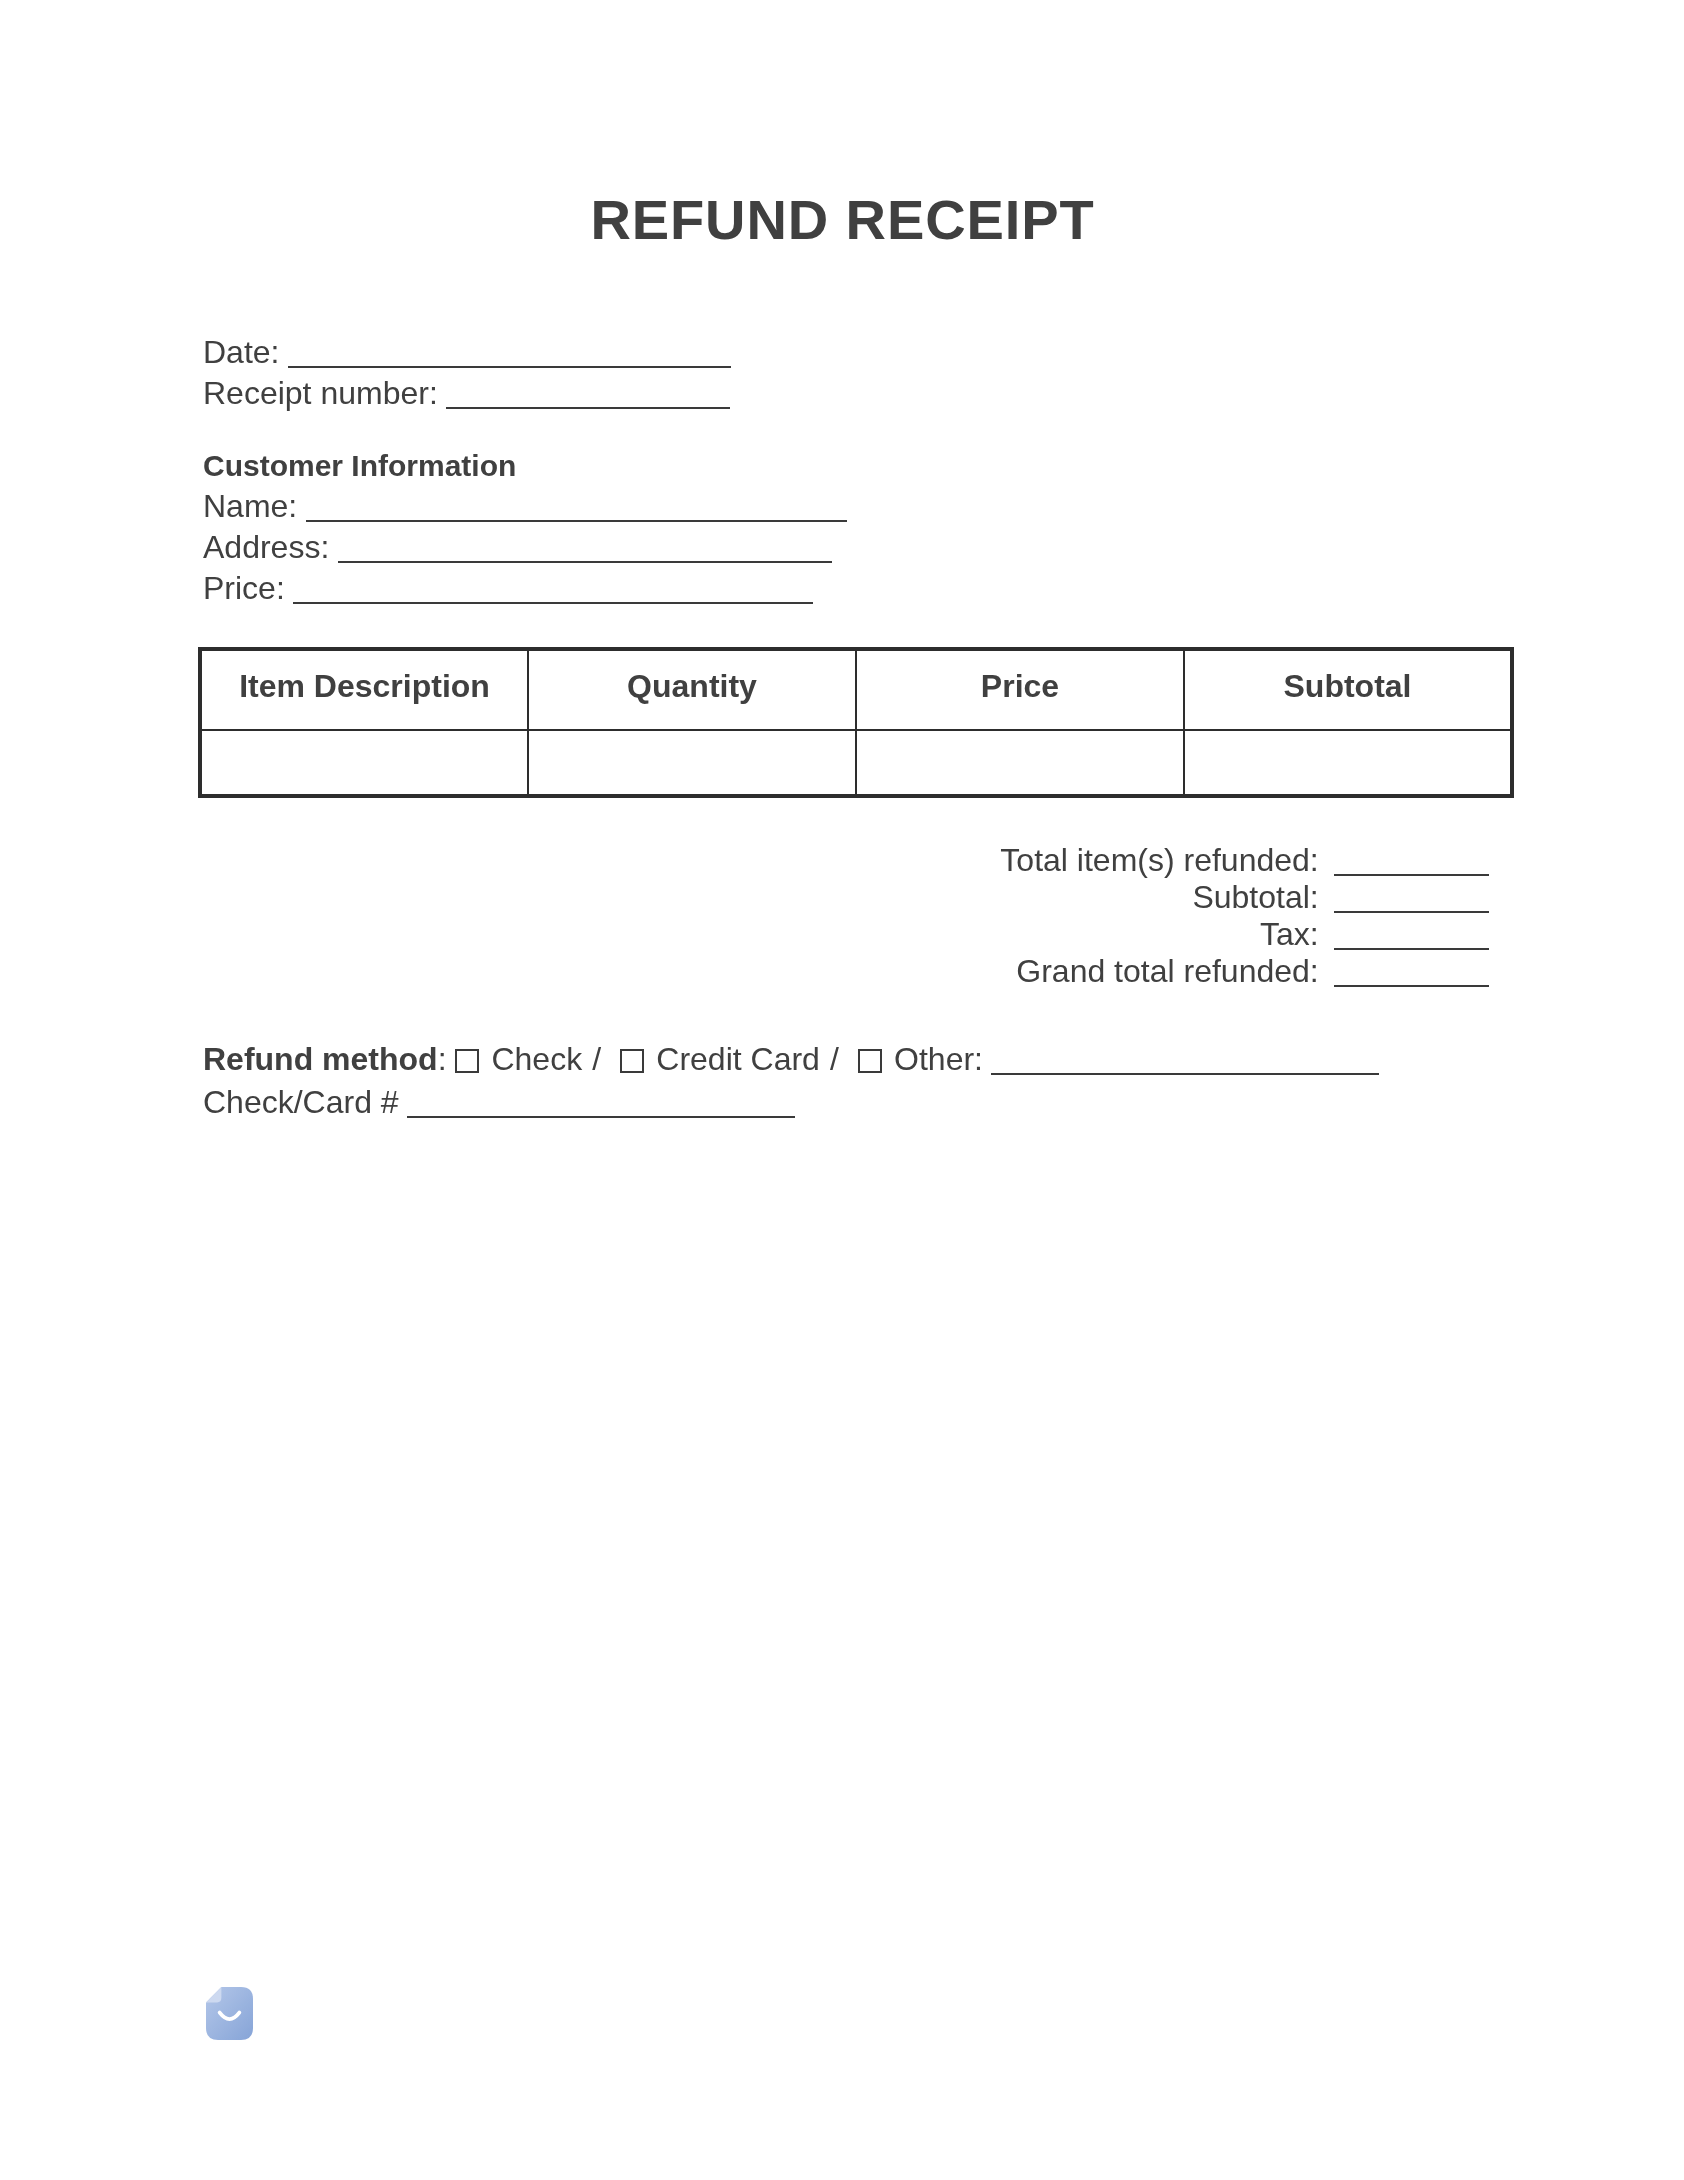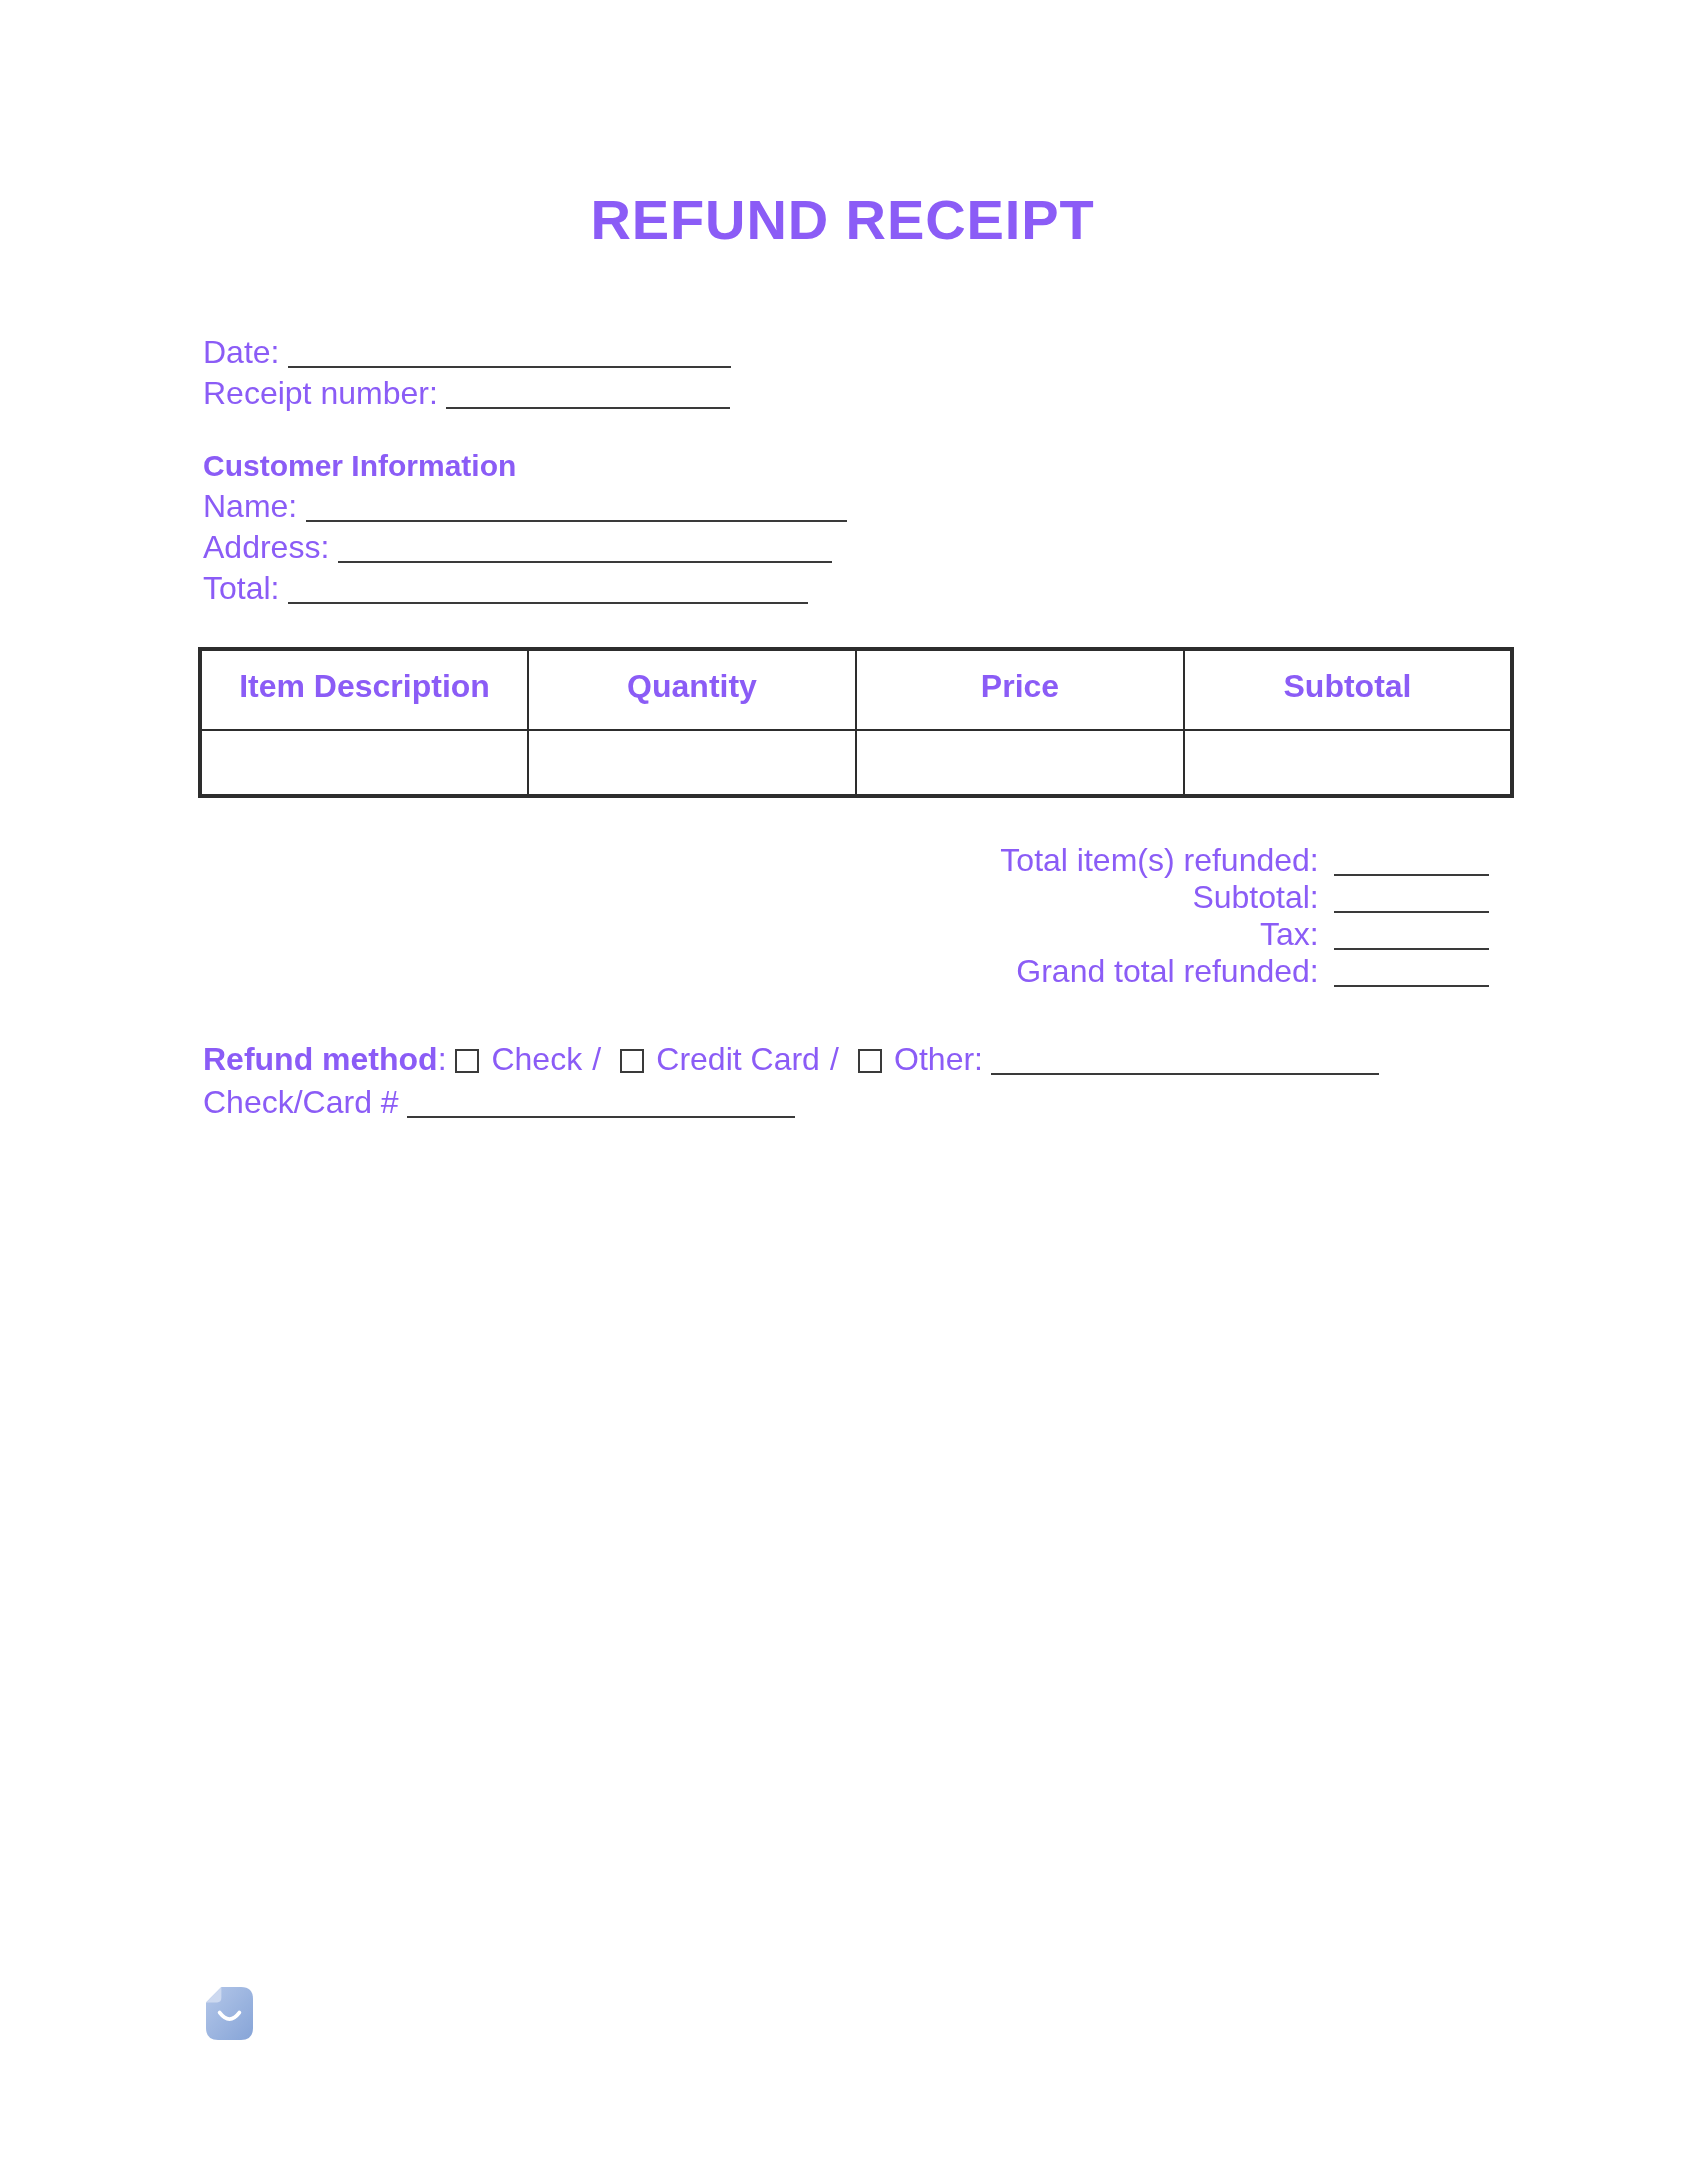--- a/index.html
+++ b/index.html
@@ -2,21 +2,21 @@
 <html style="font-size:13.6px"><head>
 <meta charset="utf-8">
 <style>
   html, body { margin: 0; padding: 0; background: #e8e8e8; }
   .page {
     position: relative;
     width: 1685px;
     height: 2181px;
     background: #ffffff;
     font-family: "Liberation Sans", sans-serif;
-    color: #8b5cf6;
+    color: #404040;
     overflow: hidden;
   }
 
   
   .doc-title {
     position: absolute;
     top: 192px;
     left: 0;
     width: 100%;
     text-align: center;
@@ -115,21 +115,21 @@
 
   <div class="customer-block">
     <div class="section-heading">Customer Information</div>
     <div class="form-line">
       <span>Name:</span><span class="blank name-blank"></span>
     </div>
     <div class="form-line">
       <span>Address:</span><span class="blank address-blank"></span>
     </div>
     <div class="form-line">
-      <span>Total:</span><span class="blank phone-blank"></span>
+      <span>Price:</span><span class="blank phone-blank"></span>
     </div>
   </div>
 
   <table class="items-table">
     <colgroup>
       <col class="col">
         <col class="col">
         <col class="col">
         <col class="col">
     </colgroup>

